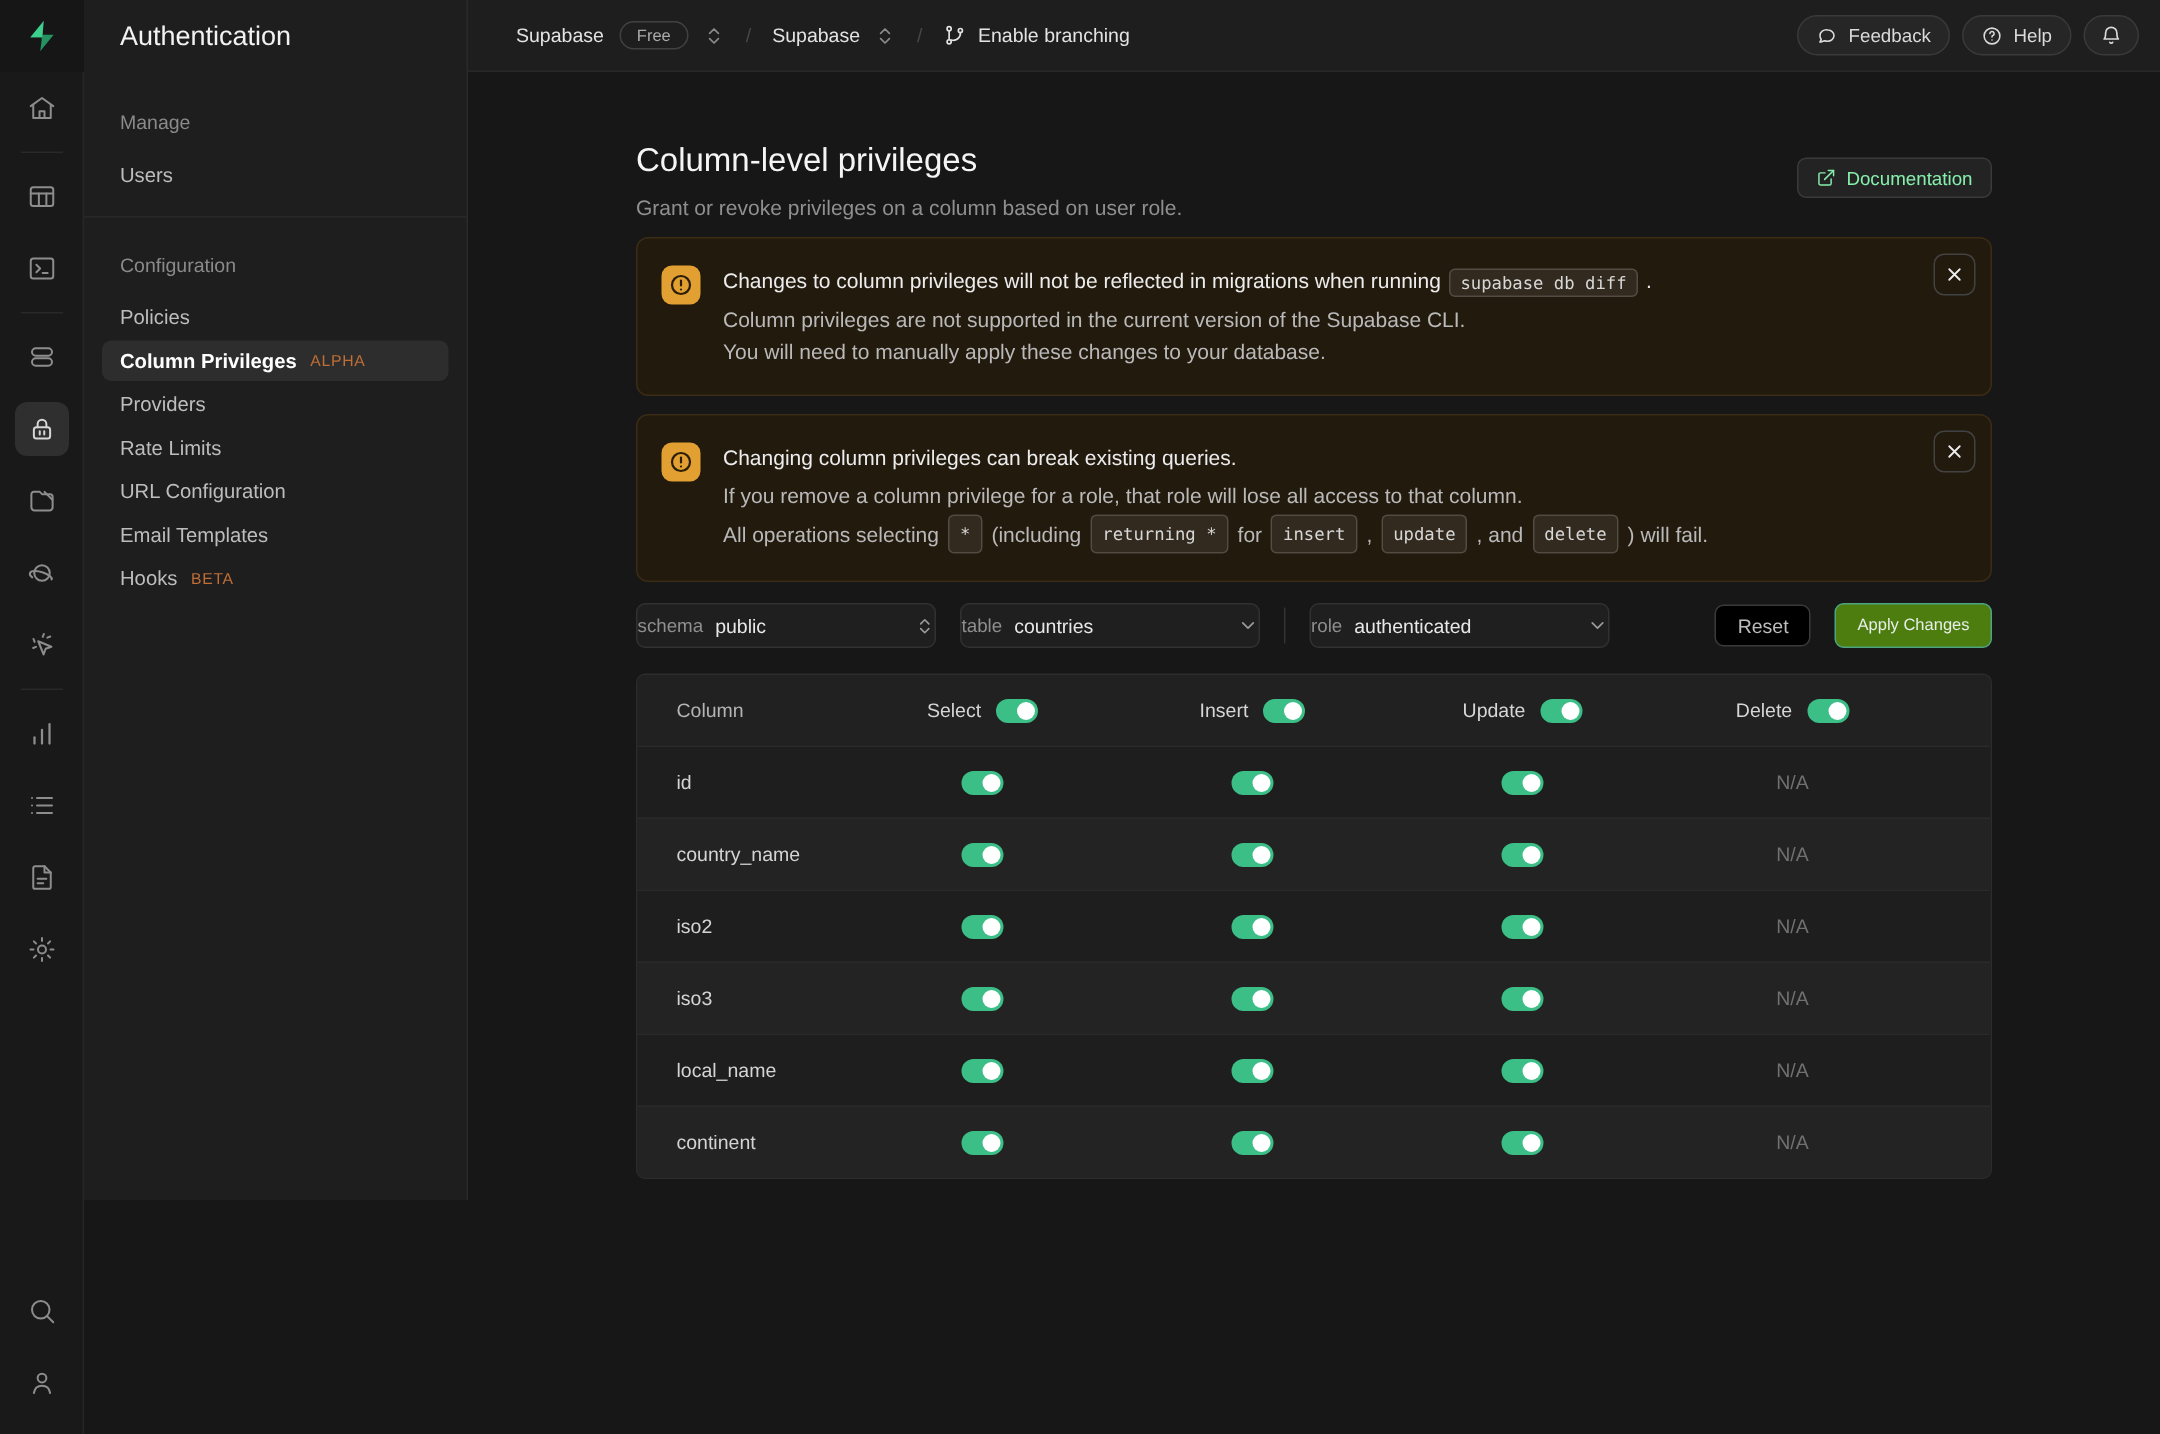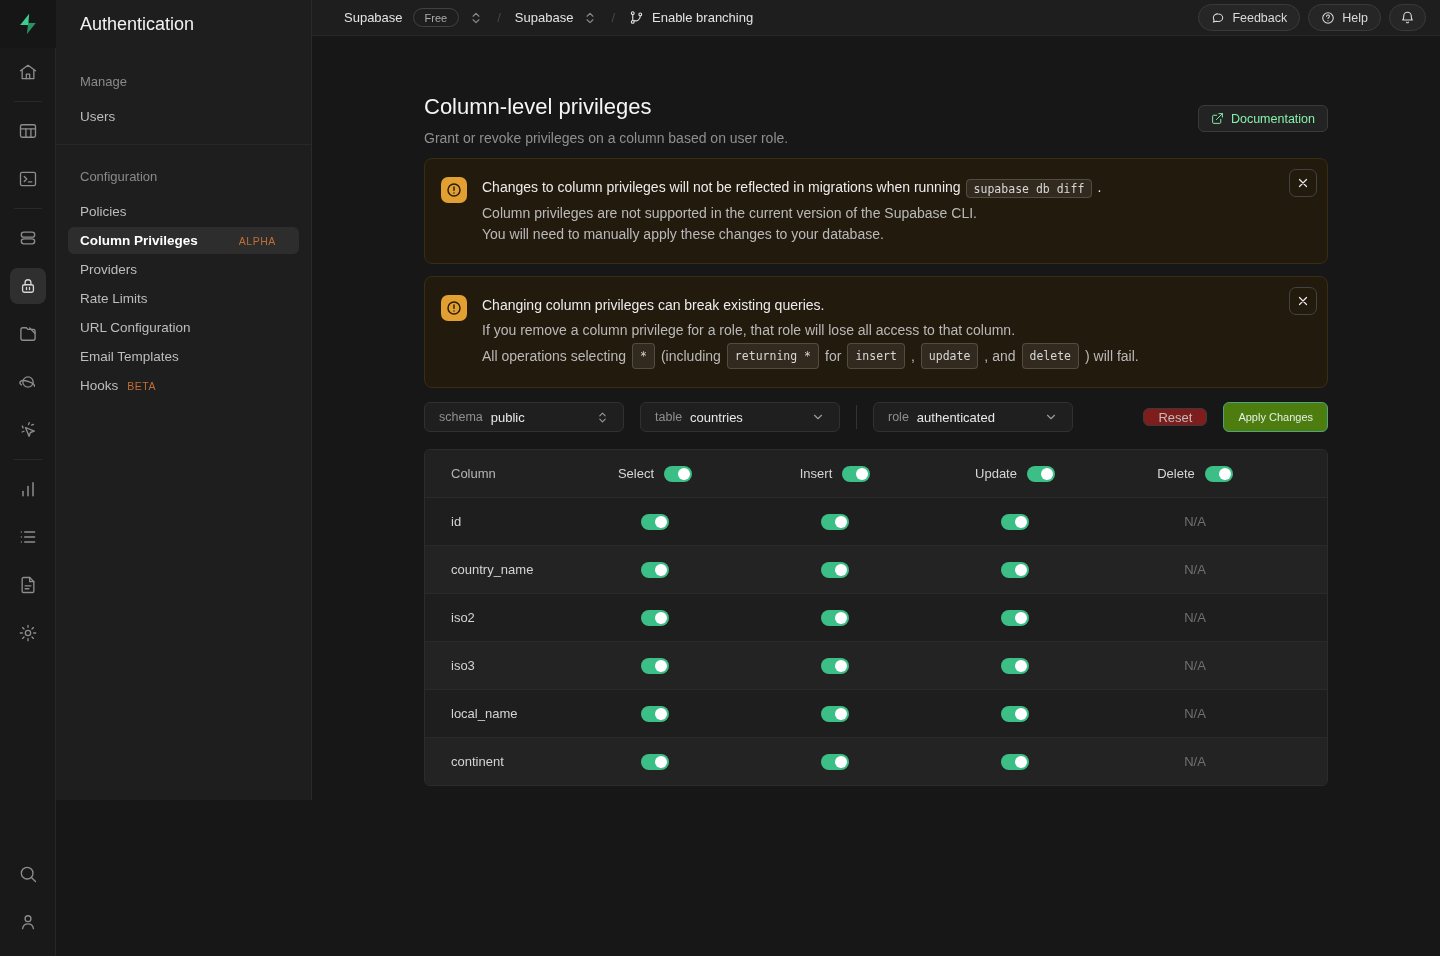--- a/index.html
+++ b/index.html
@@ -20,26 +20,26 @@
   .rail-btn.active { background:#2f2f2f; color:#d6d6d6; }
   .rail-divider { width:28px; height:1px; background:#292929; margin:5px 0; }
   .rail-bottom { margin-top:auto; padding-bottom:10px; display:flex; flex-direction:column; align-items:center; }
 
   
   .sidebar { position:absolute; left:56px; top:0; width:256px; height:800px; background:#1e1e1e; border-right:1px solid #2a2a2a; }
   .sidebar-header { height:48px; display:flex; align-items:center; padding:0 24px; font-size:18px; color:#f2f2f2; }
   .sidebar-content { padding-top:22px; }
   .section-label { padding:4px 24px 12px; font-size:13px; color:#8a8a8a; }
   .side-item { margin:2px 12px; padding:6px 12px; border-radius:6px; font-size:13.5px; color:#bdbdbd; display:flex; align-items:center; cursor:pointer; }
-  .side-item.active { background:#2d2d2d; color:#ffffff; font-weight:700;gap:32px; }
+  .side-item.active { background:#2d2d2d; color:#ffffff; font-weight:700; }
   .side-badge { font-size:10.5px; letter-spacing:.5px; color:#bf6e37; margin-left:9px; font-weight:400; }
   .side-divider { border-top:1px solid #282828; margin:14px 0 20px; }
 
   
-  .topbar { position:absolute; left:312px; top:0; right:0; height:36px; background:#1e1e1e;
+  .topbar { position:absolute; left:312px; top:0; right:0; height:48px; background:#1e1e1e;
             border-bottom:1px solid #282828; display:flex; align-items:center; padding:0 14px 0 32px; }
   .crumbs { display:flex; align-items:center; gap:10px; color:#e3e3e3; }
   .crumb-sep { color:#474747; font-size:13px; padding:0 4px; }
   .plan-pill { border:1px solid #414141; border-radius:999px; padding:2.5px 11px; font-size:11px; color:#ababab; }
   .muted-ic { color:#8a8a8a; }
   .branch-link { display:flex; align-items:center; gap:8px; color:#e3e3e3; }
   .topbar-right { margin-left:auto; display:flex; align-items:center; gap:8px; }
   .tb-btn { height:27px; padding:0 12px; border:1px solid #3a3a3a; background:#262626; border-radius:14px;
             display:flex; align-items:center; gap:7px; font-size:12.5px; color:#dadada; }
   .tb-btn.icon-only { padding:0 10px; }
@@ -64,27 +64,27 @@
   .chip { font-family:"DejaVu Sans Mono", monospace; font-size:11.5px; color:#d7d7d7;
           background:rgba(255,255,255,.07); border:1px solid rgba(255,255,255,.16); border-radius:4px; padding:1.5px 7px; }
   .banner-title .chip { margin:0 5px 0 5px; }
   .chip-line { display:flex; align-items:center; flex-wrap:wrap; gap:6px; margin-top:2px; }
   .banner-close { position:absolute; top:10px; right:10px; width:28px; height:28px; border:1px solid #424242;
                   border-radius:7px; display:flex; align-items:center; justify-content:center; color:#ededed; }
 
   
   .filter-row { margin-top:14px; display:flex; align-items:center; gap:16px; }
   .select-box { height:30px; width:200px; background:#1f1f1f; border:1px solid #313131; border-radius:6px;
-                display:flex; align-items:center; gap:8px; padding:0 14px; }
+                display:flex; align-items:center; gap:8px; padding:0 0; }
   .select-box .lbl { color:#8f8f8f; font-size:12.5px; }
   .select-box .val { color:#e8e8e8; font-size:13px; }
   .select-box .chev { margin-left:auto; color:#9a9a9a; }
   .v-divider { width:1px; height:24px; background:#333333; }
   .filter-spacer { flex:1; }
-  .reset-btn { height:18px; padding:0 14px; background:#7f1d1d; border:1px solid #3a3a3a; border-radius:6px;
+  .reset-btn { height:28px; padding:0 14px; background:#000000; border:1px solid #3a3a3a; border-radius:6px;
                color:#bdbdbd; font-size:13px; }
   .apply-btn { height:30px; padding:0 14px; background:#4d7c0f; border:1px solid #4da47e; border-radius:6px;
                color:#e6efe9; font-size:11px; }
 
   
   .ptable { margin-top:17px; border:1px solid #2c2c2c; border-radius:6px; overflow:hidden; background:#1e1e1e; }
   .prow { display:grid; grid-template-columns:140px 180px 180px 180px 180px 1fr; align-items:center; height:48px; }
   .prow.head { height:47px; background:#212121; }
   .rows .prow { border-top:1px solid #2a2a2a; background:#1e1e1e; }
   .rows .prow:nth-child(even) { background:#232323; }

